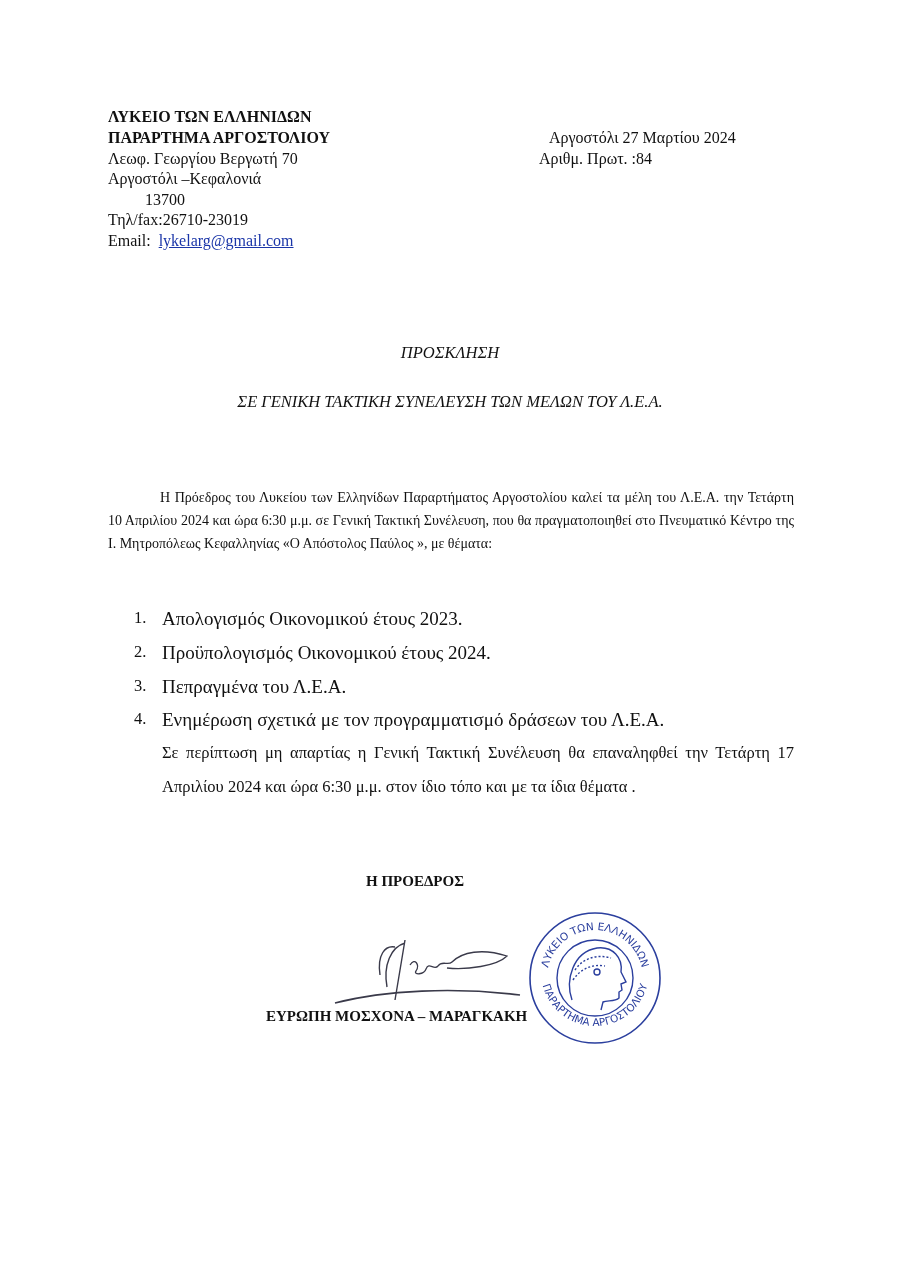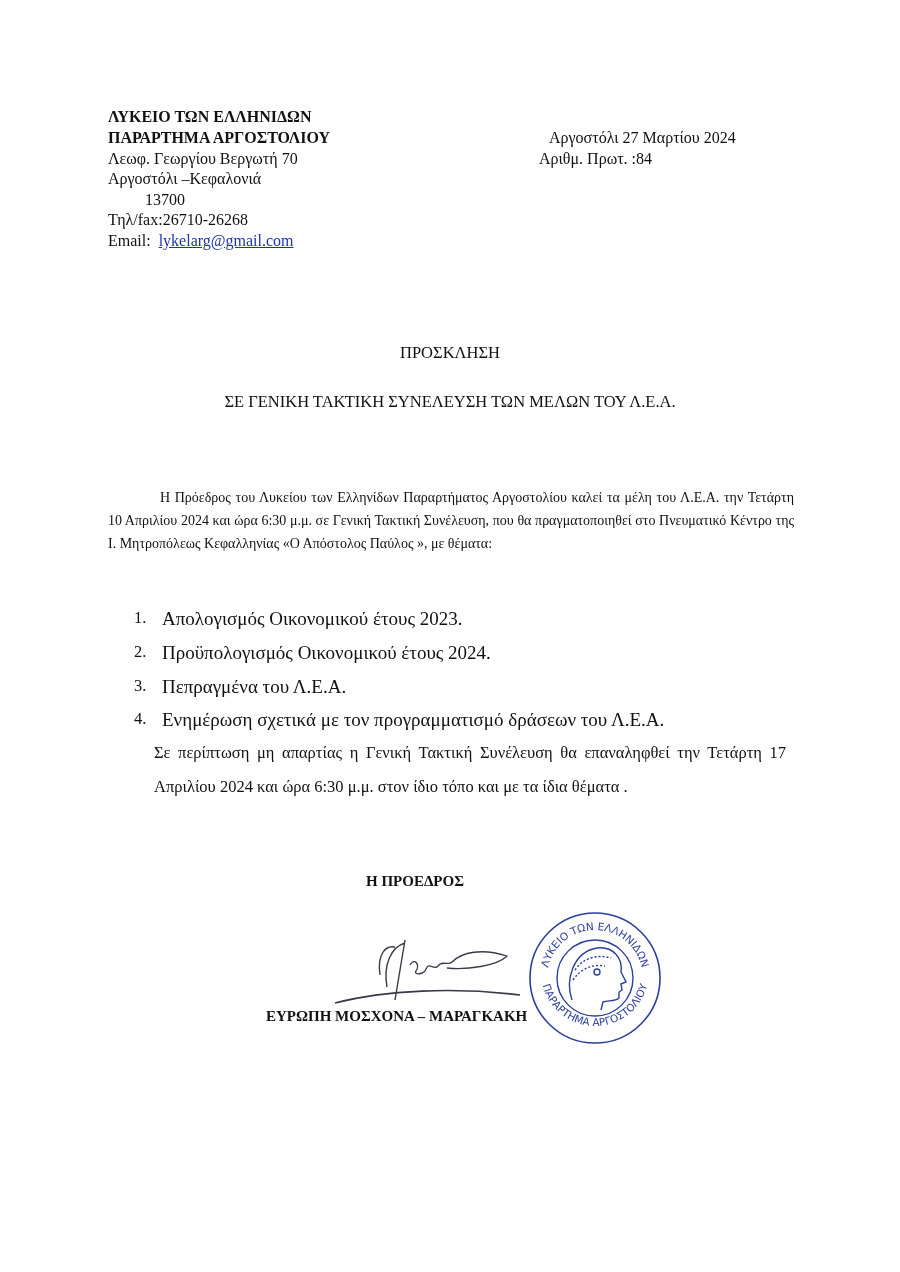--- a/index.html
+++ b/index.html
@@ -2,37 +2,37 @@
 <html><head>
   <meta charset="utf-8">
   <style>
     html, body { margin: 0; padding: 0; background: #ffffff; }
     body { width: 900px; height: 1272px; position: relative; overflow: hidden;
            font-family: "Liberation Serif", "DejaVu Serif", serif; color: #111; }
     .abs { position: absolute; white-space: nowrap; }
     .hdr { font-size: 16px; line-height: 20.5px; }
     .bold { font-weight: bold; }
     a.email { color: #1a35a8; text-decoration: underline; }
-    .title { font-size: 16.5px; left: 0; width: 900px; text-align: center; }
+    .title { font-style: italic; font-size: 16.5px; left: 0; width: 900px; text-align: center; }
     .para { left: 108px; width: 686px; font-size: 14px; line-height: 23px; text-align: justify; white-space: normal; }
     .para .indent { display: inline-block; width: 52px; }
     .li-num { font-size: 16.5px; }
     .li-text { font-size: 19px; }
-    .cont { left: 154px; width: 632px; font-size: 16.5px; line-height: 34px; text-align: justify; white-space: normal; font-family: Liberation Serif, serif; }
+    .cont { left: 162px; width: 632px; font-size: 16.5px; line-height: 34px; text-align: justify; white-space: normal; font-family: Liberation Serif, serif; }
     .sig { font-size: 15px; font-weight: bold; }
   </style>
 </head>
 <body>
 
 <div class="abs hdr bold" style="left:108px; top:107px;">ΛΥΚΕΙΟ ΤΩΝ ΕΛΛΗΝΙΔΩΝ</div>
 <div class="abs hdr bold" style="left:108px; top:128px;">ΠΑΡΑΡΤΗΜΑ ΑΡΓΟΣΤΟΛΙΟΥ</div>
 <div class="abs hdr" style="left:108px; top:149px;">Λεωφ. Γεωργίου Βεργωτή 70</div>
 <div class="abs hdr" style="left:108px; top:169px;">Αργοστόλι –Κεφαλονιά</div>
 <div class="abs hdr" style="left:145px; top:190px;">13700</div>
-<div class="abs hdr" style="left:108px; top:210px;">Τηλ/fax:26710-26268</div>
+<div class="abs hdr" style="left:108px; top:210px;">Τηλ/fax:26710-23019</div>
 <div class="abs hdr" style="left:108px; top:231px;">
   <span>Email:</span>&nbsp;
   <a class="email" href="#">lykelarg@gmail.com</a>
 </div>
 
 <div class="abs hdr" style="left:549px; top:128px;">Αργοστόλι 27 Μαρτίου  2024</div>
 <div class="abs hdr" style="left:539px; top:149px;">Αριθμ. Πρωτ. :84</div>
 
 <div class="abs title" style="top:343px;">ΠΡΟΣΚΛΗΣΗ</div>
 <div class="abs title" style="top:392px;">ΣΕ ΓΕΝΙΚΗ  ΤΑΚΤΙΚΗ ΣΥΝΕΛΕΥΣΗ ΤΩΝ ΜΕΛΩΝ ΤΟΥ Λ.Ε.Α.</div>

